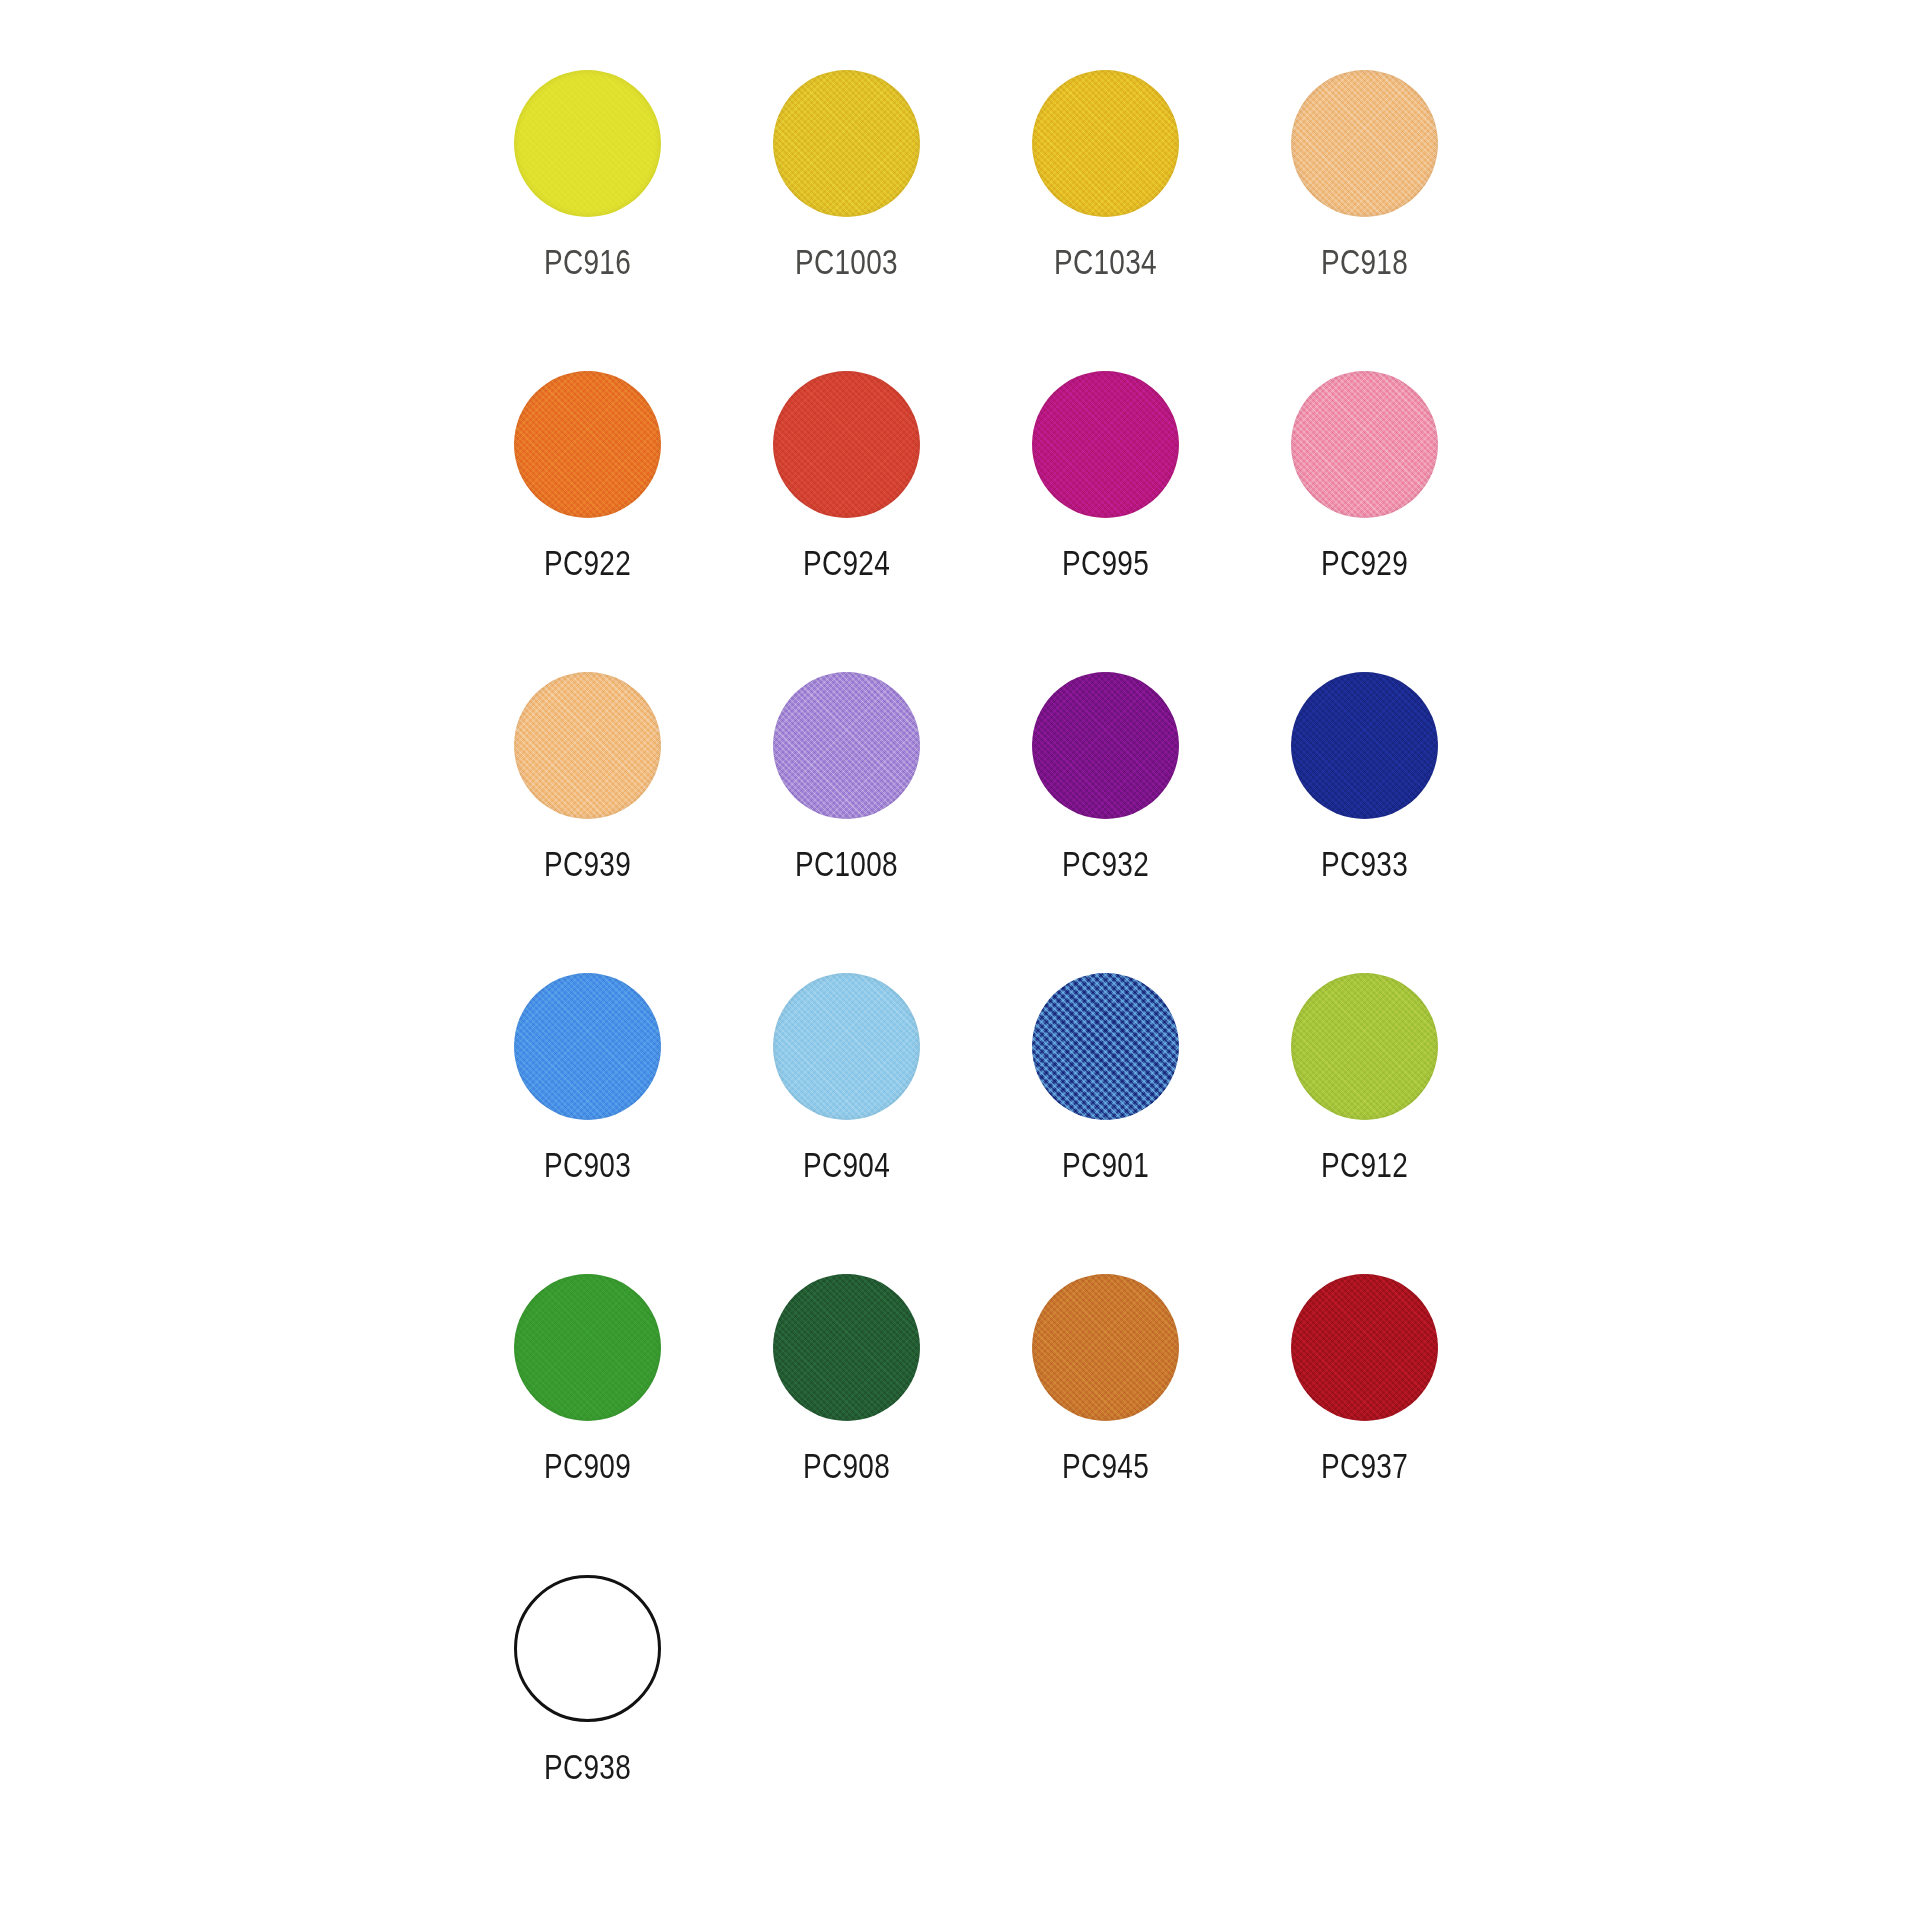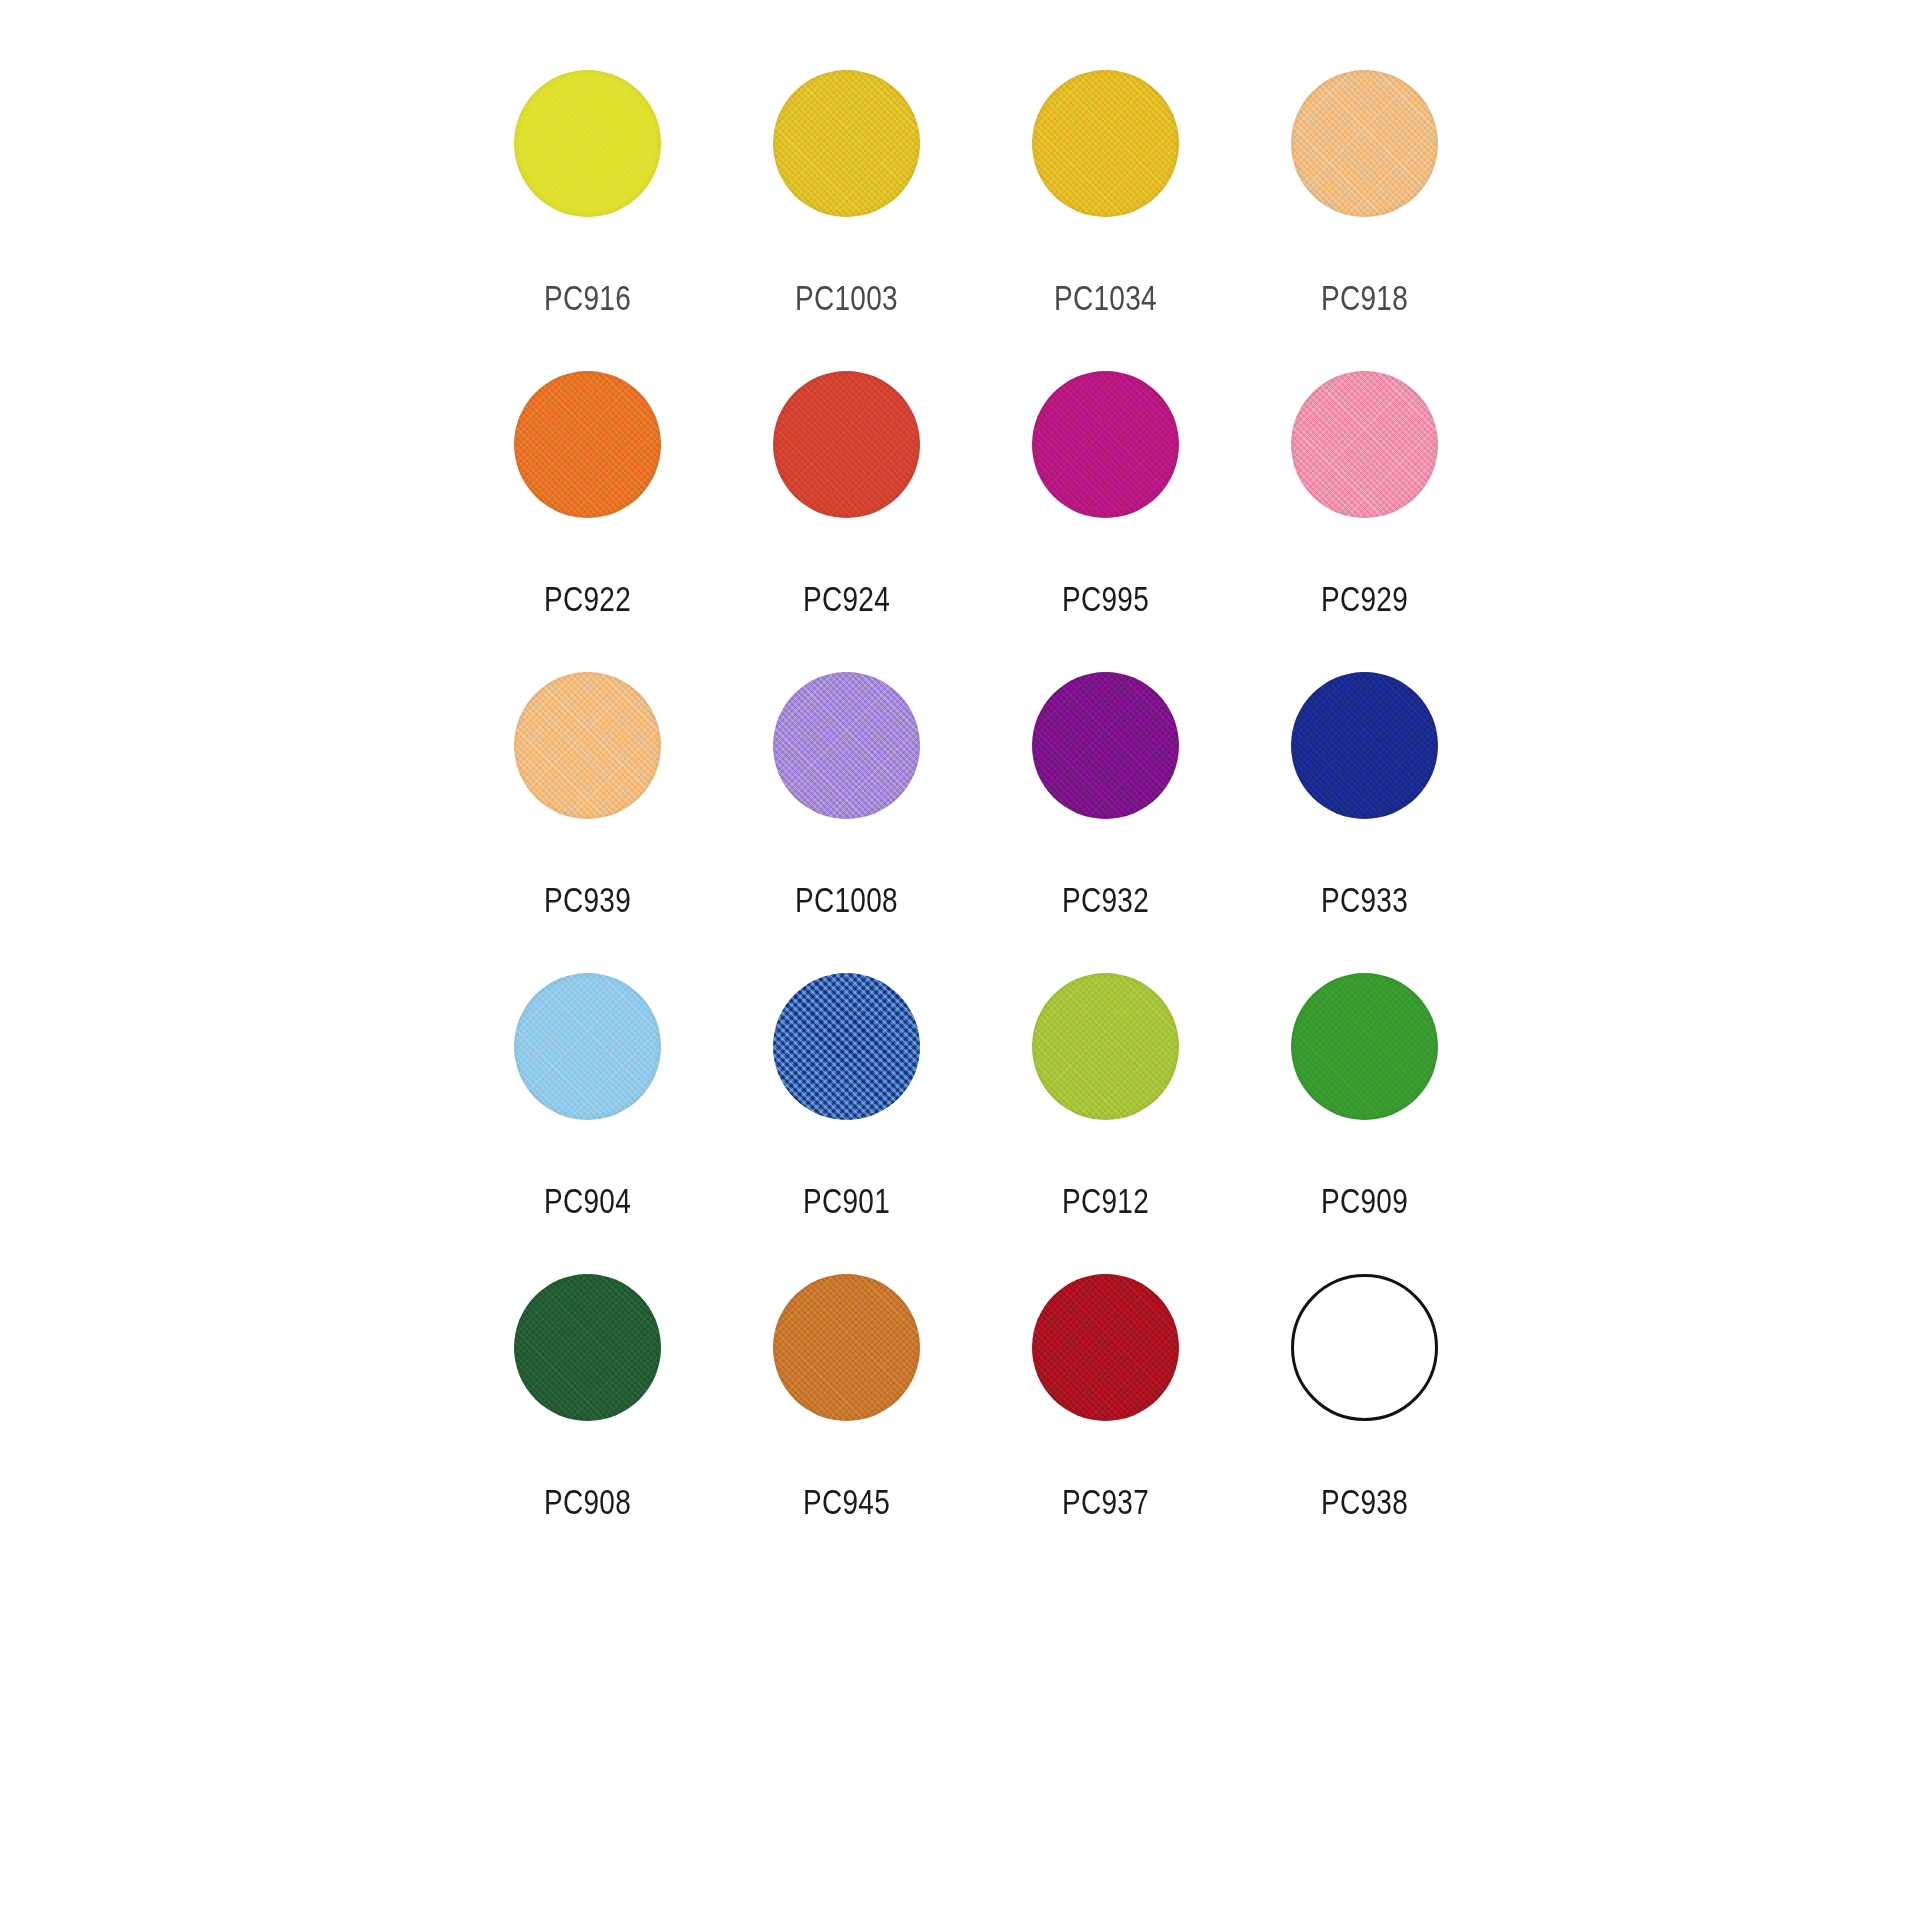--- a/index.html
+++ b/index.html
@@ -36,21 +36,20 @@
     row-gap: 0px;
   }
 
   .swatch-cell {
     position: relative;
     width: 259px;
     height: 301px;
     display: flex;
     flex-direction: column;
     align-items: center;
-    gap: 36px;
   }
 
   .swatch-disc-wrap {
     position: relative;
     width: 147px;
     height: 147px;
     margin-top: 10.5px;
   }
 
   .swatch-disc {
@@ -245,20 +244,29 @@
         <div class="swatch-disc-wrap">
           <div class="swatch-disc tex-fine" style="background-color: rgb(27, 42, 142);">
             <div class="tex"></div>
             <div class="edge"></div>
           </div>
         </div>
         <div class="swatch-label">PC933</div>
       </div>
       <div class="swatch-cell row-4">
         <div class="swatch-disc-wrap">
+          <div class="swatch-disc tex-fine" style="background-color: rgb(74, 146, 232);">
+            <div class="tex"></div>
+            <div class="edge"></div>
+          </div>
+        </div>
+        <div class="swatch-label">PC903</div>
+      </div>
+      <div class="swatch-cell row-4">
+        <div class="swatch-disc-wrap">
           <div class="swatch-disc tex-fine" style="background-color: rgb(146, 203, 234);">
             <div class="tex"></div>
             <div class="edge"></div>
           </div>
         </div>
         <div class="swatch-label">PC904</div>
       </div>
       <div class="swatch-cell row-4">
         <div class="swatch-disc-wrap">
           <div class="swatch-disc tex-coarse" style="background-color: rgb(61, 102, 173);">

